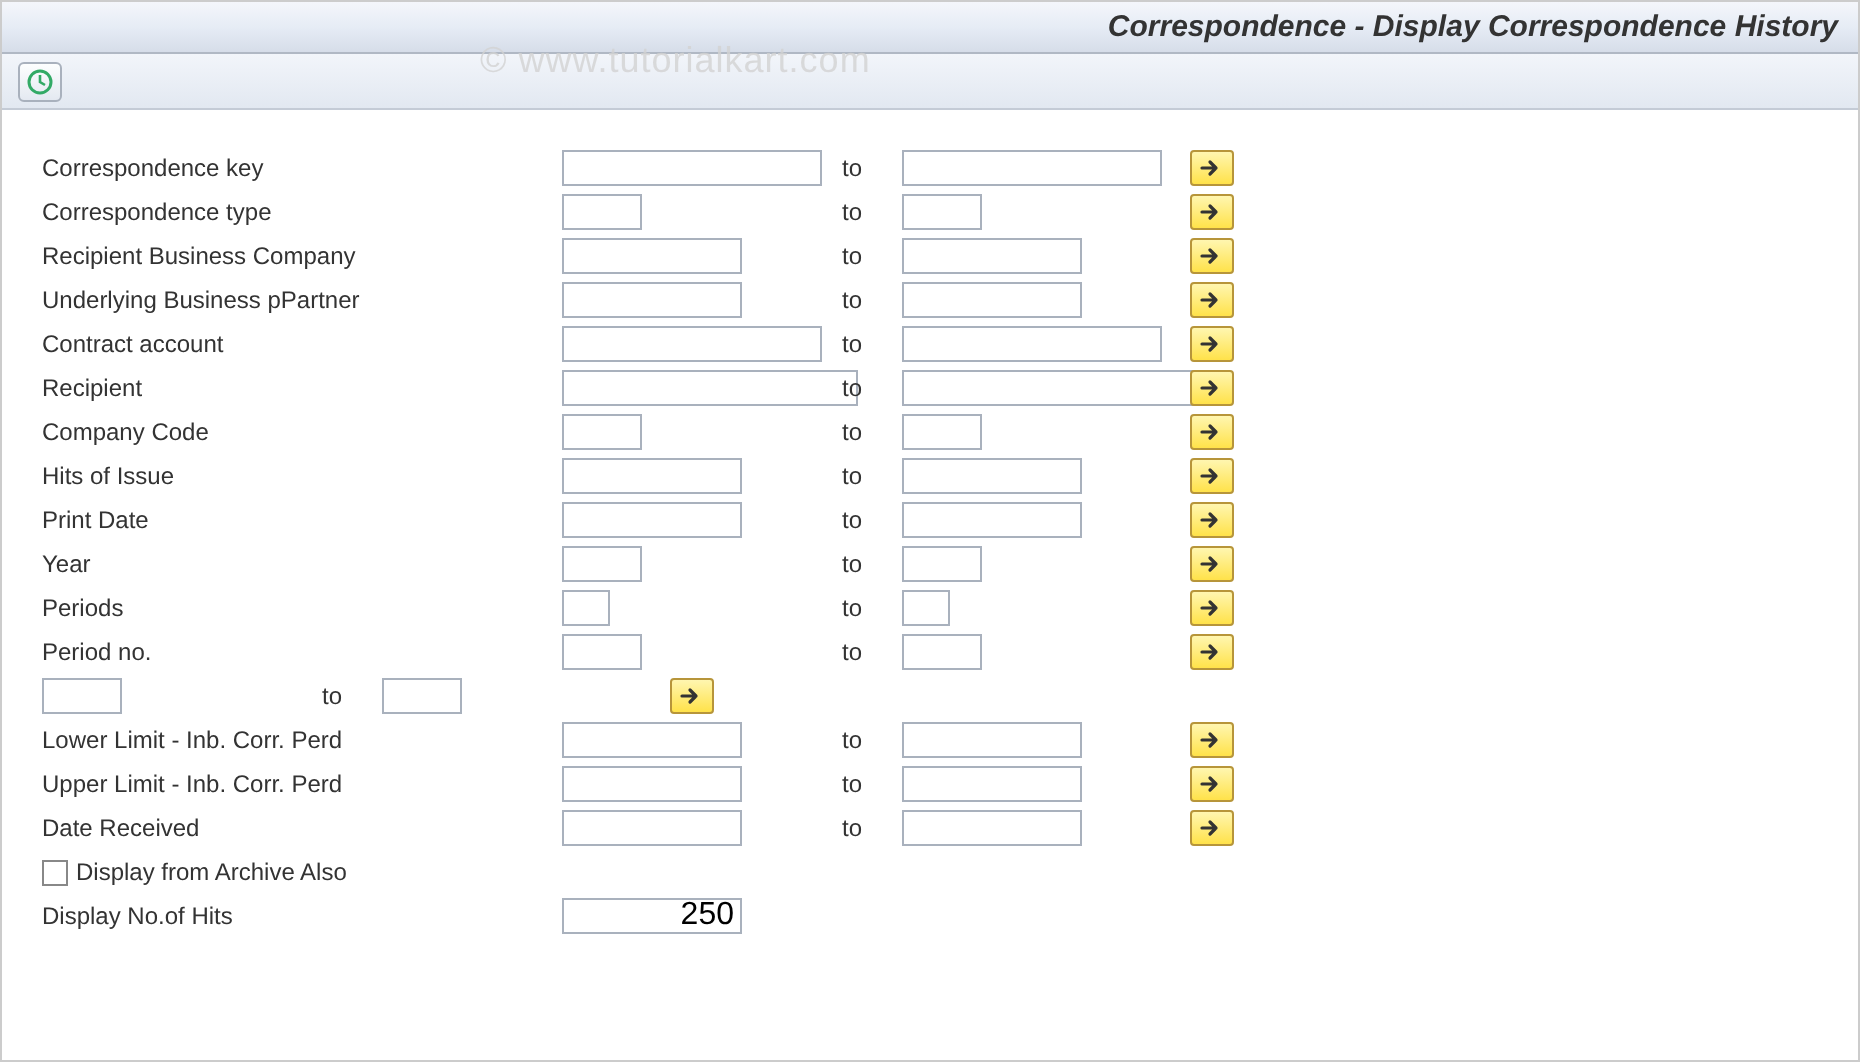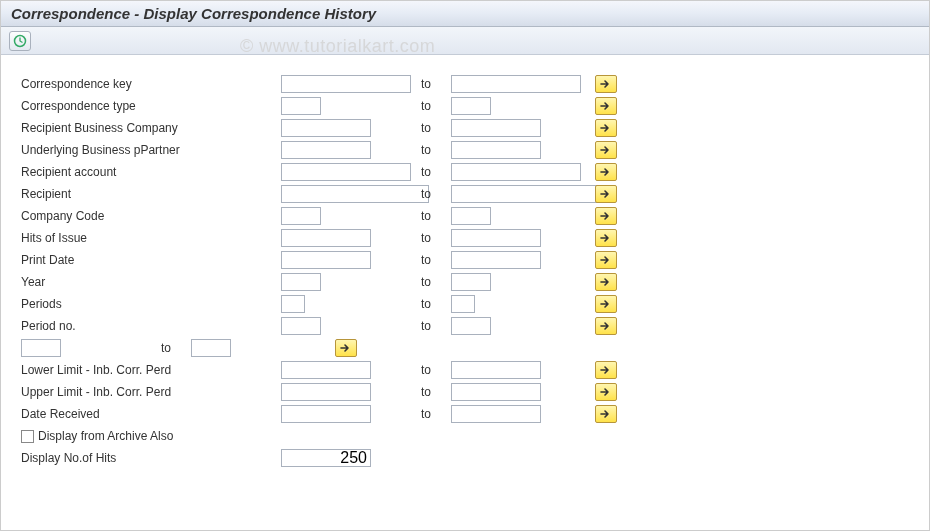--- a/index.html
+++ b/index.html
@@ -16,20 +16,21 @@
   .titlebar {
     background: linear-gradient(to bottom, #f4f6fb 0%, #e6ecf5 50%, #d6dde9 100%);
     border-bottom: 1px solid #b0b8c4;
     padding: 4px 10px;
     font-style: italic;
     font-weight: bold;
     font-size: 15px;
     color: #333;
     height: 26px;
     line-height: 18px;
+    text-align: right;
   }
   .toolbar {
     background: linear-gradient(to bottom, #f2f5fa 0%, #e2e8f1 100%);
     border-bottom: 1px solid #c4cbd6;
     height: 28px;
     padding: 3px 8px;
     display: flex;
     align-items: center;
   }
   .tool-btn {
@@ -38,21 +39,21 @@
     border: 1px solid #a9b1bd;
     border-radius: 3px;
     background: linear-gradient(to bottom, #fdfefe, #e4e9f1);
     display: flex;
     align-items: center;
     justify-content: center;
     cursor: pointer;
   }
   .watermark {
     position: absolute;
-    top: 36px;
+    top: 20px;
     left: 240px;
     color: rgba(210,210,210,0.8);
     font-size: 18px;
     font-family: Arial, sans-serif;
     letter-spacing: 0.5px;
     pointer-events: none;
     z-index: 5;
   }
   .content {
     padding: 18px 10px 10px 20px;
@@ -181,21 +182,21 @@
         </div>
         <div class="col-btn">
           <div class="mult-btn">
             <svg width="12" height="10" viewBox="0 0 12 10">
               <path d="M1 5 L8 5 M5 2 L8 5 L5 8" fill="none" stroke="#333" stroke-width="1.6" stroke-linecap="round" stroke-linejoin="round"></path>
             </svg>
           </div>
         </div>
       </div>
       <div class="row">
-        <div class="label">Recipient account</div>
+        <div class="label">Contract account</div>
         <div class="col-from">
           <input class="txt w-full" style="">
         </div>
         <div class="col-to-label">to</div>
         <div class="col-to">
           <input class="txt w-full" style="">
         </div>
         <div class="col-btn">
           <div class="mult-btn">
             <svg width="12" height="10" viewBox="0 0 12 10">

